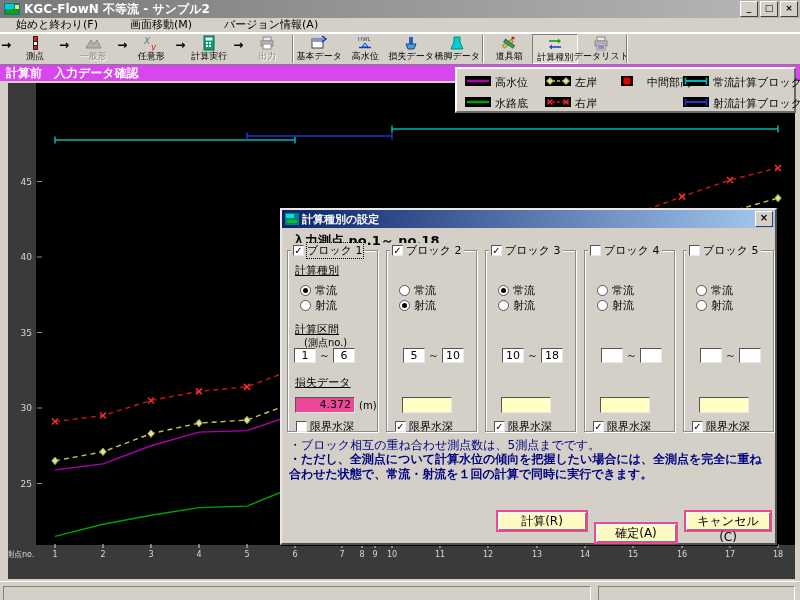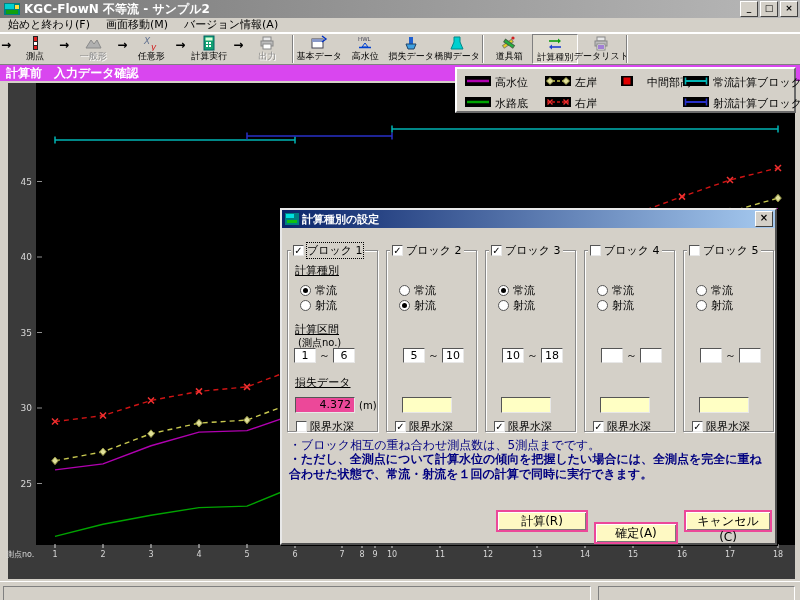--- a/index.html
+++ b/index.html
@@ -10,21 +10,21 @@
   
   .titlebar{height:18px;background:linear-gradient(90deg,#787878,#b8b8b8);
             display:flex;align-items:center;padding:0 2px;flex:0 0 18px;}
   .title-icon{width:16px;height:14px;margin:0 4px 0 2px;flex:0 0 16px;}
   .title-text{color:#fff;font-weight:bold;font-size:12px;flex:1;white-space:nowrap;overflow:hidden;}
   .win-btn{width:16px;height:14px;background:#d4d0c8;border:1px solid;border-color:#fff #404040 #404040 #fff;
            font-size:9px;line-height:12px;text-align:center;margin-left:2px;font-weight:bold;}
 
   
   .menubar{height:14px;display:flex;align-items:center;flex:0 0 14px;border-bottom:1px solid #fff;}
-  .menu-item{padding:0 8px;font-size:11px;line-height:14px;white-space:nowrap;}
+  .menu-item{padding:0 16px;font-size:11px;line-height:14px;white-space:nowrap;}
 
   
   .toolbar{height:30px;flex:0 0 30px;border-top:1px solid #fff;border-bottom:1px solid #808080;
            display:flex;align-items:stretch;background:#d4d0c8;}
   .tb-arrow{align-self:center;font-size:12px;font-weight:bold;padding:0 1px;margin-top:-8px;}
   .tb-item{width:46px;display:flex;flex-direction:column;align-items:center;justify-content:flex-start;padding-top:1px;box-sizing:border-box;}
   .tb-icon{height:16px;width:18px;}
   .tb-label{font-size:9px;line-height:11px;white-space:nowrap;}
   .tb-item.disabled .tb-label{color:#8a8a8a;text-shadow:1px 1px 0 #fff;}
   .tb-item.pressed{border:1px solid;border-color:#808080 #fff #fff #808080;background:#dedacf;}
@@ -408,37 +408,38 @@
           <svg width="14" height="12" viewBox="0 0 14 12">
               <rect x="0" y="0" width="14" height="12" fill="#008080"></rect>
               <rect x="1" y="1" width="8" height="4" fill="#00e0e0"></rect>
               <rect x="2" y="7" width="10" height="3" fill="#10c010"></rect>
             </svg>
         </span>
         <span class="dlg-title">計算種別の設定</span>
         <span class="dlg-close" id="dlg-close">×</span>
       </div>
       <div class="dlg-body">
+        <div class="dlg-subtitle">入力測点 no.1～ no.18</div>
         <div id="blocks">
             <div class="groupbox" style="left: 5px;">
               <div class="gb-label">
                 <span class="chk">✓</span>
                 <span class="txt focused">ブロック 1</span>
               </div>
               <div class="ulabel" style="left: 7px; top: 12px;">計算種別</div>
               <div class="row" style="left: 12px; top: 32px;">
                 <span class="radio sel"></span>
                 <span>常流</span>
               </div>
               <div class="row" style="left: 12px; top: 47px;">
                 <span class="radio"></span>
                 <span>射流</span>
               </div>
               <div class="ulabel" style="left: 7px; top: 71px;">計算区間</div>
-              <div class="plain-label" style="left: 10px; top: 85px;">(測点no.)</div>
+              <div class="plain-label" style="left: 16px; top: 85px;">(測点no.)</div>
               <div class="row" style="left: 6px; top: 97px; gap: 3px;">
                 <span class="numbox">1</span>
                 <span>～</span>
                 <span class="numbox">6</span>
               </div>
               <div class="ulabel" style="left: 7px; top: 124px;">損失データ</div>
               <div class="row" style="left: 7px; top: 146px; gap: 2px;">
                 <span class="depthbox">4.372</span>
                 <span class="unit">(m)</span>
               </div>

